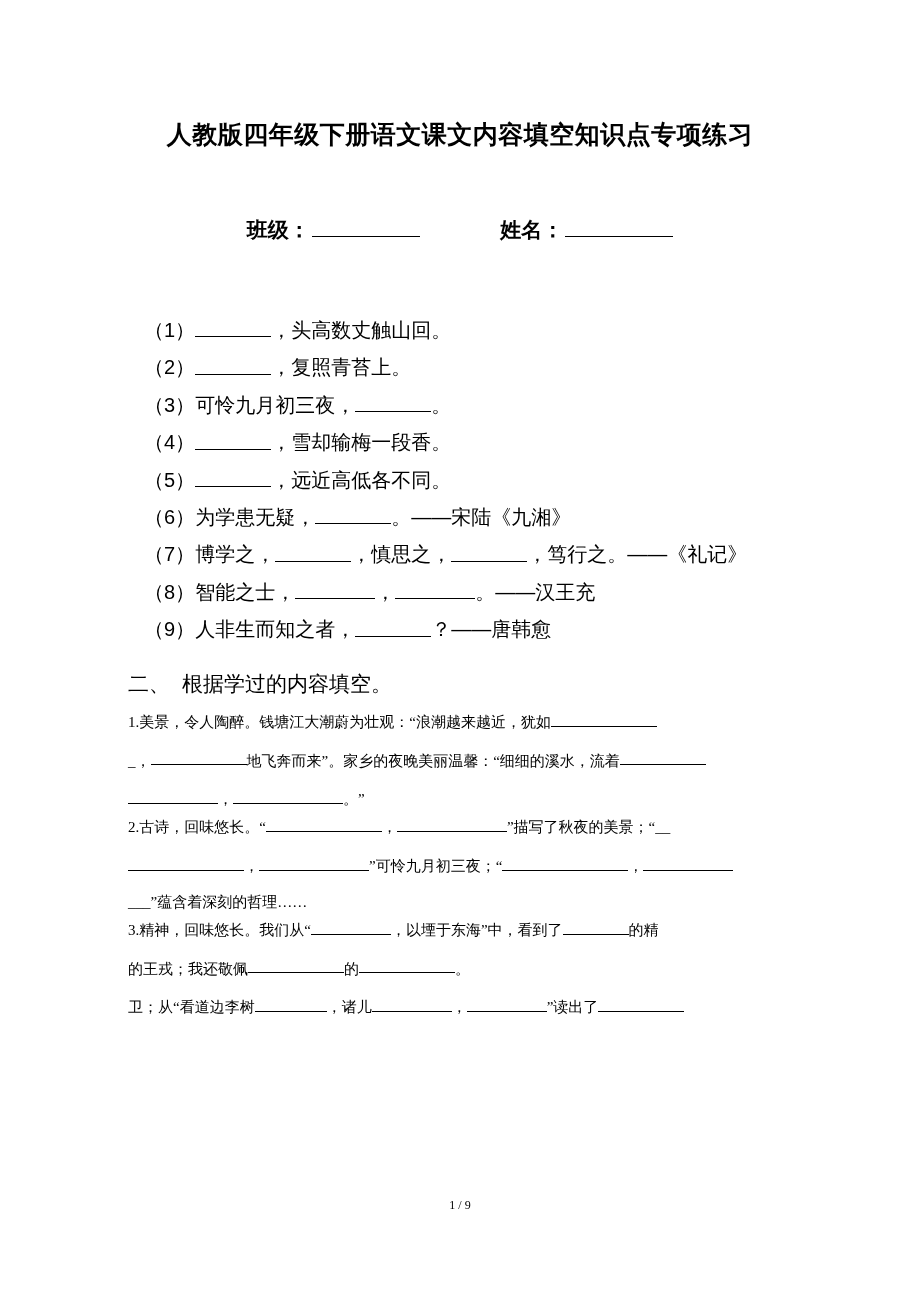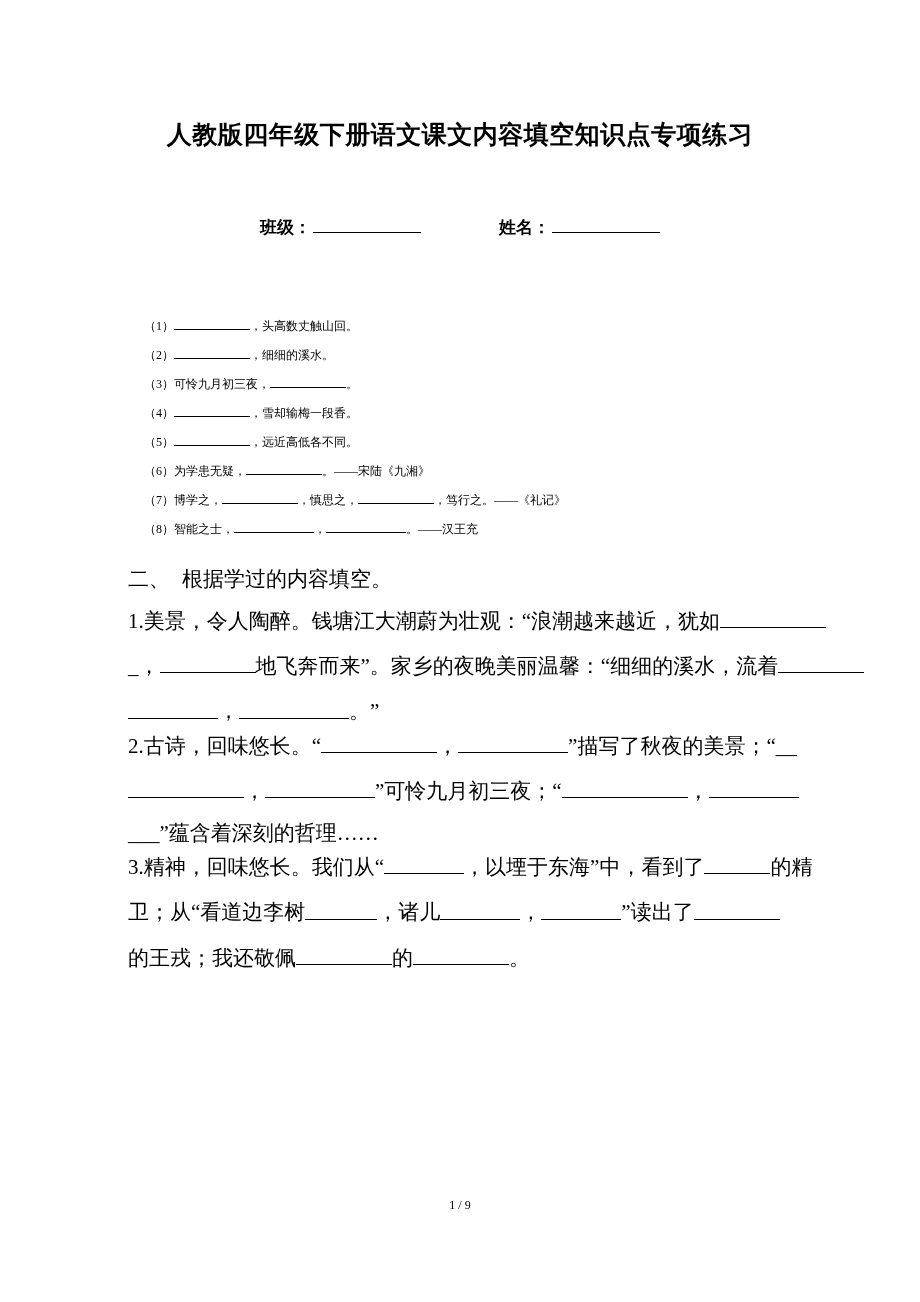--- a/index.html
+++ b/index.html
@@ -32,21 +32,21 @@
     font-weight: bold;
     letter-spacing: 0.5px;
     font-family: "DejaVu Sans", "Liberation Sans", sans-serif;
   }
   .meta-row {
     position: absolute;
     left: 0;
     top: 216px;
     width: 920px;
     text-align: center;
-    font-size: 17px;
+    font-size: 21px;
     font-weight: bold;
     font-family: "DejaVu Sans", "Liberation Sans", sans-serif;
   }
   .meta-field {
     display: inline-block;
     white-space: nowrap;
   }
   .meta-label { }
   .blank-line {
     display: inline-block;
@@ -74,26 +74,26 @@
   .sec-num {
     display: inline-block;
     margin-right: 12px;
   }
   .q-list {
     margin: 0 0 0 0;
     padding: 0;
     list-style: none;
   }
   .q-item {
-    font-size: 12px;
+    font-size: 20px;
     line-height: 1.0;
     padding: 0 0 0 16px;
     margin: 0 0 15px 0;
     white-space: nowrap;
-    font-family: Liberation Serif, serif;
+    font-family: Liberation Sans, sans-serif;
   }
   .q-num { }
   .u {
     display: inline-block;
     border-bottom: 1.2px solid #000;
     height: 0.92em;
     vertical-align: baseline;
   }
   .u-66 { width: 66px; }
   .u-72 { width: 72px; }
@@ -103,21 +103,21 @@
   .u-90 { width: 90px; }
   .u-96 { width: 96px; }
   .u-106 { width: 106px; }
   .u-110 { width: 110px; }
   .u-116 { width: 116px; }
   .u-126 { width: 126px; }
   .section2 {
     margin-top: 30px;
   }
   .para {
-    font-size: 21px;
+    font-size: 15px;
     line-height: 1.0;
     margin: 0 0 10px 0;
     font-family: "Liberation Serif", "DejaVu Serif", serif;
   }
   .para .ln {
     display: block;
     white-space: nowrap;
     margin-bottom: 21px;
   }
   .para .ln:last-child {
@@ -147,48 +147,49 @@
     <span class="meta-field"><span class="meta-label">班级：</span><span class="blank-line" style="width:108px"></span></span>
     <span class="meta-gap"></span>
     <span class="meta-field"><span class="meta-label">姓名：</span><span class="blank-line" style="width:108px"></span></span>
   </div>
 
   <div class="body-area">
 
 
     <ul class="q-list">
       <li class="q-item"><span class="q-num">（1）</span><span class="u u-76"></span><span>，头高数丈触山回。</span></li>
-      <li class="q-item"><span class="q-num">（2）</span><span class="u u-76"></span><span>，细细的溪水。</span></li>
+      <li class="q-item"><span class="q-num">（2）</span><span class="u u-76"></span><span>，复照青苔上。</span></li>
       <li class="q-item"><span class="q-num">（3）</span><span>可怜九月初三夜，</span><span class="u u-76"></span><span>。</span></li>
       <li class="q-item"><span class="q-num">（4）</span><span class="u u-76"></span><span>，雪却输梅一段香。</span></li>
       <li class="q-item"><span class="q-num">（5）</span><span class="u u-76"></span><span>，远近高低各不同。</span></li>
       <li class="q-item"><span class="q-num">（6）</span><span>为学患无疑，</span><span class="u u-76"></span><span>。——宋陆《九湘》</span></li>
       <li class="q-item"><span class="q-num">（7）</span><span>博学之，</span><span class="u u-76"></span><span>，慎思之，</span><span class="u u-76"></span><span>，笃行之。——《礼记》</span></li>
       <li class="q-item"><span class="q-num">（8）</span><span>智能之士，</span><span class="u u-80"></span><span>，</span><span class="u u-80"></span><span>。——汉王充</span></li>
+      <li class="q-item"><span class="q-num">（9）</span><span>人非生而知之者，</span><span class="u u-76"></span><span>？——唐韩愈</span></li>
     </ul>
 
     <div class="section-heading section2 s2-heading">
       <span class="sec-num">二、</span><span>根据学过的内容填空。</span>
     </div>
 
     <div class="para">
       <span class="ln"><span>1.</span><span>美景，令人陶醉。钱塘江大潮蔚为壮观：“浪潮越来越近，犹如</span><span class="u u-106"></span></span>
       <span class="ln"><span>_，</span><span class="u u-96"></span><span>地飞奔而来”。家乡的夜晚美丽温馨：“细细的溪水，流着</span><span class="u u-86"></span></span>
       <span class="ln"><span class="u u-90"></span><span>，</span><span class="u u-110"></span><span>。”</span></span>
     </div>
 
     <div class="para">
       <span class="ln"><span>2.</span><span>古诗，回味悠长。“</span><span class="u u-116"></span><span>，</span><span class="u u-110"></span><span>”描写了秋夜的美景；“__</span></span>
       <span class="ln"><span class="u u-116"></span><span>，</span><span class="u u-110"></span><span>”可怜九月初三夜；“</span><span class="u u-126"></span><span>，</span><span class="u u-90"></span></span>
       <span class="ln"><span>___”蕴含着深刻的哲理……</span></span>
     </div>
 
     <div class="para">
       <span class="ln"><span>3.</span><span>精神，回味悠长。我们从“</span><span class="u u-80"></span><span>，以堙于东海”中，看到了</span><span class="u u-66"></span><span>的精</span></span>
+      <span class="ln"><span>的王戎；我还敬佩</span><span class="u u-96"></span><span>的</span><span class="u u-96"></span><span>。</span></span>
       <span class="ln"><span>卫；从“看道边李树</span><span class="u u-72"></span><span>，诸儿</span><span class="u u-80"></span><span>，</span><span class="u u-80"></span><span>”读出了</span><span class="u u-86"></span></span>
-      <span class="ln"><span>的王戎；我还敬佩</span><span class="u u-96"></span><span>的</span><span class="u u-96"></span><span>。</span></span>
     </div>
 
   </div>
 
   <div class="footer">1 / 9</div>
 
 </div>
 
 </body></html>

